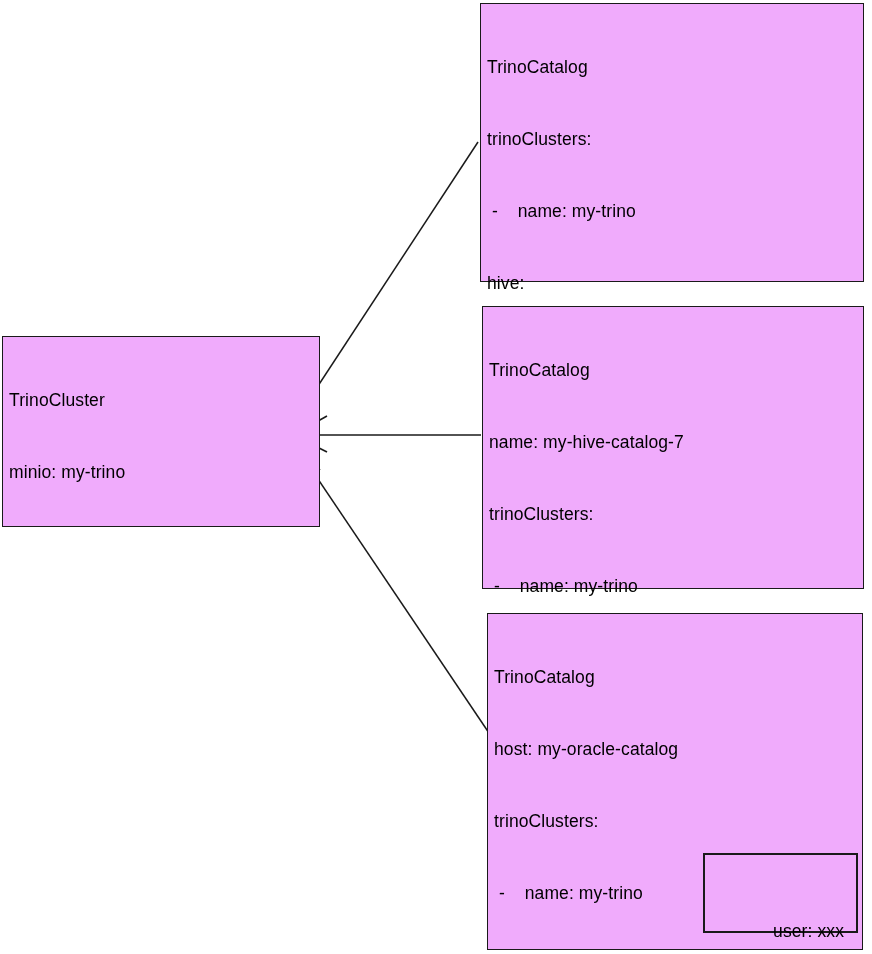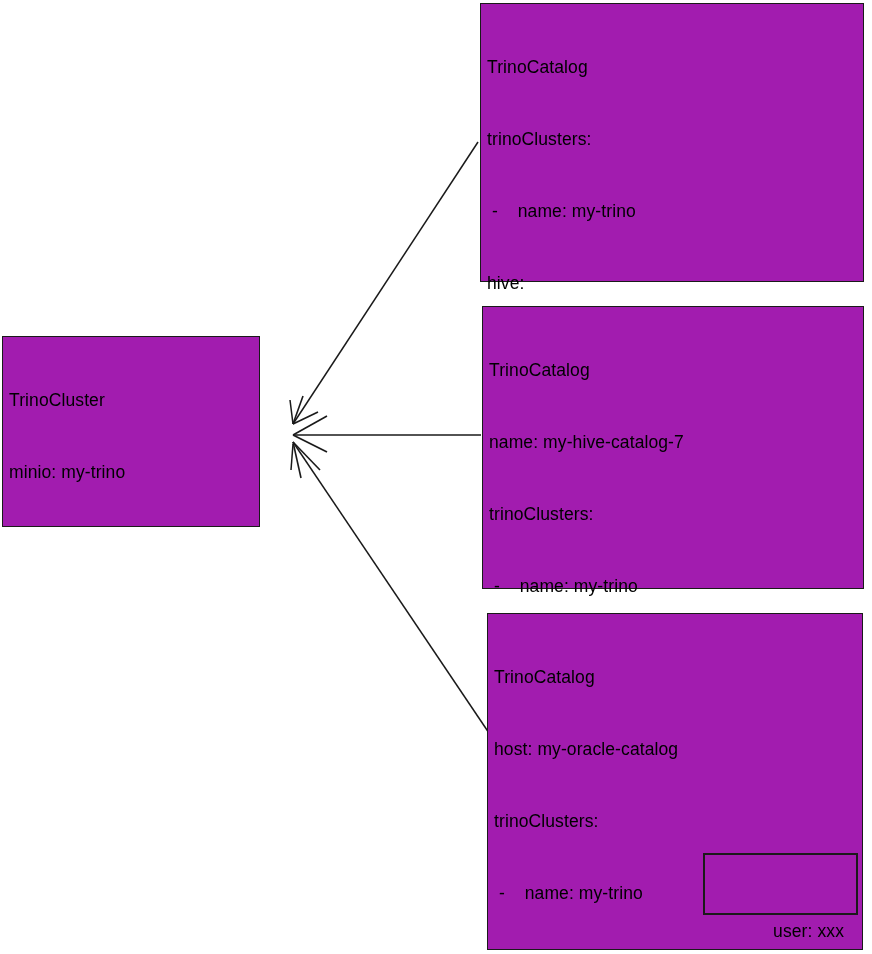--- a/index.html
+++ b/index.html
@@ -23,42 +23,42 @@
   }
   .arrow-layer {
     position: absolute;
     left: 0; top: 0;
     width: 872px;
     height: 954px;
     pointer-events: none;
   }
   .node {
     position: absolute;
-    background: #a21caf;
+    background: #f0abfc;
     border: 1.6px solid #1a1a1a;
     box-sizing: border-box;
     padding-left: 48px;
   }
   .node-text {
     position: absolute;
     left: 6px;
     top: 3px;
     font-size: 17.5px;
     line-height: 24px;
     white-space: pre;
     letter-spacing: 0.1px;
   }
   .node-text .line {
     display: block;
     white-space: pre;
   }
   #trino-cluster {
     left: 2px;
     top: 336px;
-    width: 258px;
+    width: 318px;
     height: 191px;
   }
   #catalog-1 {
     left: 480px;
     top: 3px;
     width: 384px;
     height: 279px;
   }
   #catalog-2 {
     left: 482px;
@@ -69,21 +69,21 @@
   #catalog-3 {
     left: 487px;
     top: 613px;
     width: 376px;
     height: 337px;
   }
   #credentials-box {
     left: 702px;
     top: 852px;
     width: 155px;
-    height: 62px;
+    height: 80px;
     border-width: 2px;
   }
   #credentials-box .node-text {
     left: 0;
     right: 12px;
     top: 14px;
     text-align: right;
     font-size: 17.5px;
     line-height: 25px;
   }

